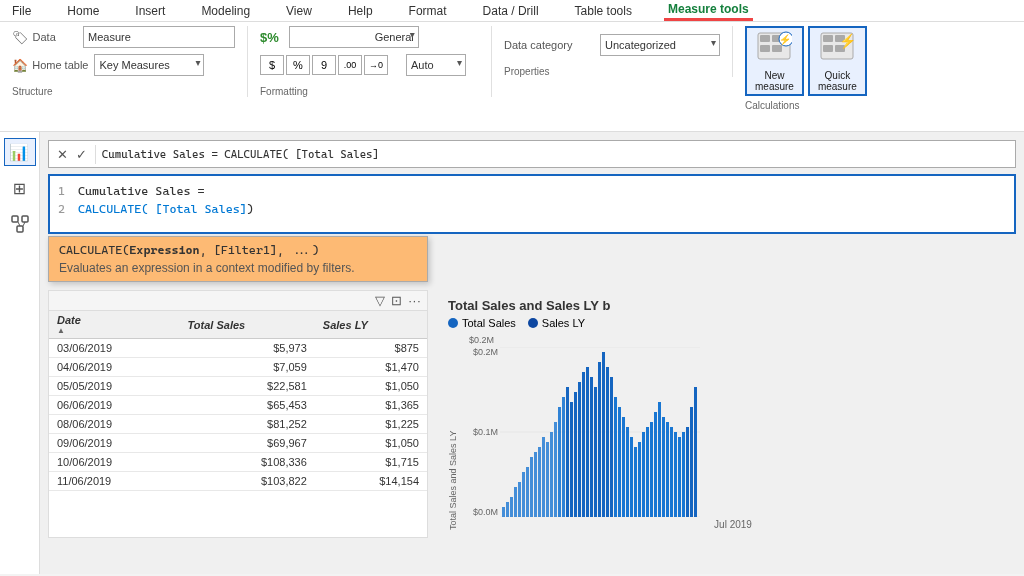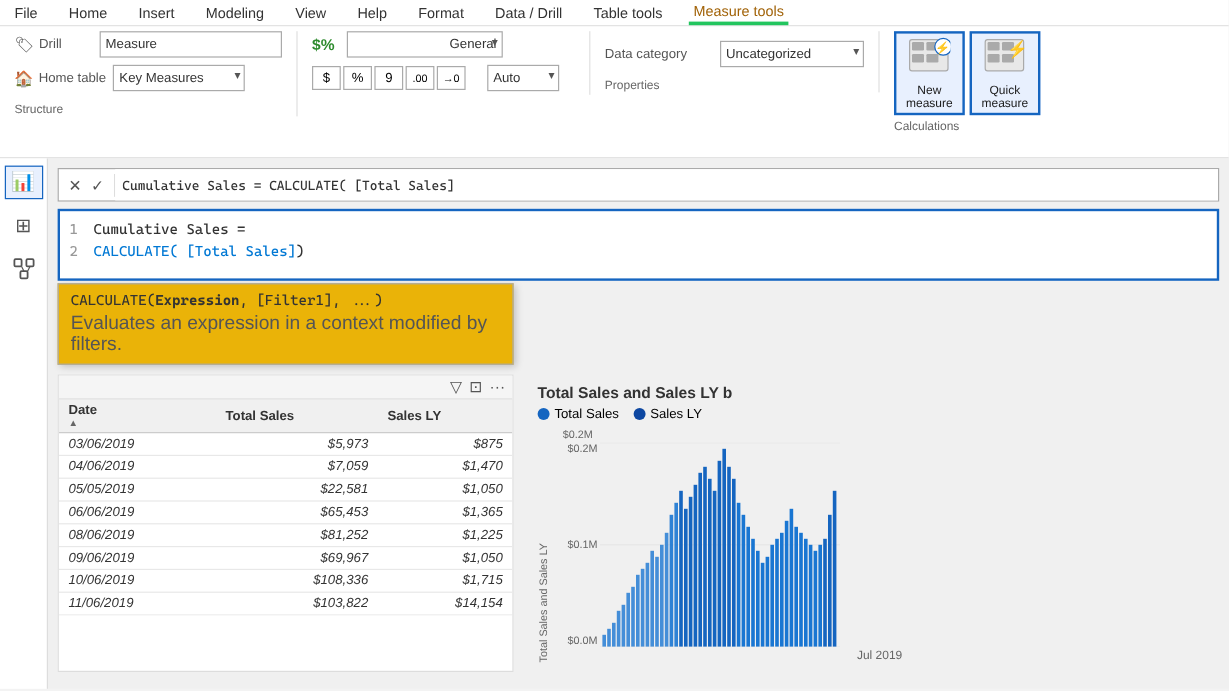--- a/index.html
+++ b/index.html
@@ -6,21 +6,21 @@
     body { font-family: 'Segoe UI', Arial, sans-serif; font-size: 12px; background: #f3f3f3; width: 1024px; height: 576px; overflow: hidden; }
 
     
     .menu-bar {
       display: flex;
       background: #fff;
       border-bottom: 1px solid #ddd;
       height: 22px;
       align-items: center;
       padding: 0 8px;
-      gap: 18px;
+      gap: 28px;
     }
     .menu-item {
       font-size: 12px;
       color: #333;
       cursor: pointer;
       padding: 2px 4px;
     }
 
     
     .ribbon {
@@ -227,35 +227,35 @@
       user-select: none;
     }
 
     .code-text { color: #333; }
     .code-function { color: #0078d4; }
     .code-bracket { color: #333; }
     .code-var { color: #0078d4; }
 
     
     .autocomplete {
-      background: #eab308;
+      background: #fdba74;
       border: 1px solid #aaa;
       box-shadow: 2px 2px 6px rgba(0,0,0,0.2);
       padding: 6px 10px;
       font-size: 12px;
       margin-top: 2px;
       max-width: 380px;
     }
     .autocomplete-signature {
       font-family: 'Cascadia Code', 'Consolas', monospace;
       color: #333;
       margin-bottom: 4px;
     }
     .autocomplete-bold { font-weight: bold; }
-    .autocomplete-desc { color: #555; font-size: 16px; }
+    .autocomplete-desc { color: #555; font-size: 12px; }
 
     
     .data-table-container {
       background: #fff;
       border: 1px solid #ddd;
       width: 380px;
       overflow: hidden;
       position: relative;
     }
 
@@ -281,27 +281,27 @@
       font-size: 11px;
     }
 
     th {
       background: #f0f0f0;
       border-bottom: 1px solid #ccc;
       padding: 3px 8px;
       text-align: left;
       font-weight: 600;
       color: #333;
+      font-style: italic;
     }
 
     td {
       padding: 3px 8px;
       border-bottom: 1px solid #e8e8e8;
       color: #333;
-      font-style: italic;
     }
 
     td.number { text-align: right; }
 
     .sort-icon { font-size: 8px; display: block; color: #666; }
 
     
     .table-scroll {
       max-height: 220px;
       overflow-y: auto;
@@ -365,23 +365,23 @@
 
     .chart-x-label {
       text-align: center;
       font-size: 10px;
       color: #666;
       margin-top: 2px;
     }
 
     
     .tab-active-yellow {
-      border-bottom: 3px solid #22c55e;
-      color: #a16207;
-      font-weight: 400;
+      border-bottom: 3px solid #ef4444;
+      color: #15803d;
+      font-weight: 700;
     }
   </style>
 </head>
 <body>
 
 <div class="menu-bar">
   <span class="menu-item">File</span>
   <span class="menu-item">Home</span>
   <span class="menu-item">Insert</span>
   <span class="menu-item">Modeling</span>
@@ -393,21 +393,21 @@
   <span class="menu-item tab-active-yellow">Measure tools</span>
 </div>
 
 <div class="ribbon">
   <div class="ribbon-content">
 
     <div style="display:flex;flex-direction:column;gap:3px;padding:0 12px 0 4px;border-right:1px solid #e0e0e0;min-width:220px;">
       <div class="ribbon-row">
         <span class="field-label">
           <span style="font-size:13px;">🏷</span>
-          <span>Drill</span>
+          <span>Data</span>
         </span>
         <input class="field-input" style="min-width: 120px;" value="Measure">
       </div>
       <div class="ribbon-row">
         <span class="field-label">
           <span style="font-size:13px;">🏠</span>
           <span>Home table</span>
         </span>
         <div class="select-wrapper">
           <select class="field-select">
@@ -432,20 +432,21 @@
         <button class="format-btn" style="font-size:11px;">%</button>
         <button class="format-btn" style="font-size:11px;">9</button>
         <button class="format-btn" style="font-size:9px;">.00</button>
         <button class="format-btn" style="font-size:9px;">→0</button>
         <div class="select-wrapper" style="margin-left:16px;">
           <select class="field-select" style="min-width:60px;">
             <option>Auto</option>
           </select>
         </div>
       </div>
+      <div class="ribbon-group-label">Formatting</div>
     </div>
 
     <div style="display:flex;flex-direction:column;gap:3px;padding:0 12px 0 8px;border-right:1px solid #e0e0e0;">
       <div class="ribbon-row" style="margin-top:8px;">
         <span class="field-label" style="min-width:90px;">Data category</span>
         <div class="select-wrapper">
           <select class="field-select" style="min-width:120px;">
             <option>Uncategorized</option>
           </select>
         </div>

